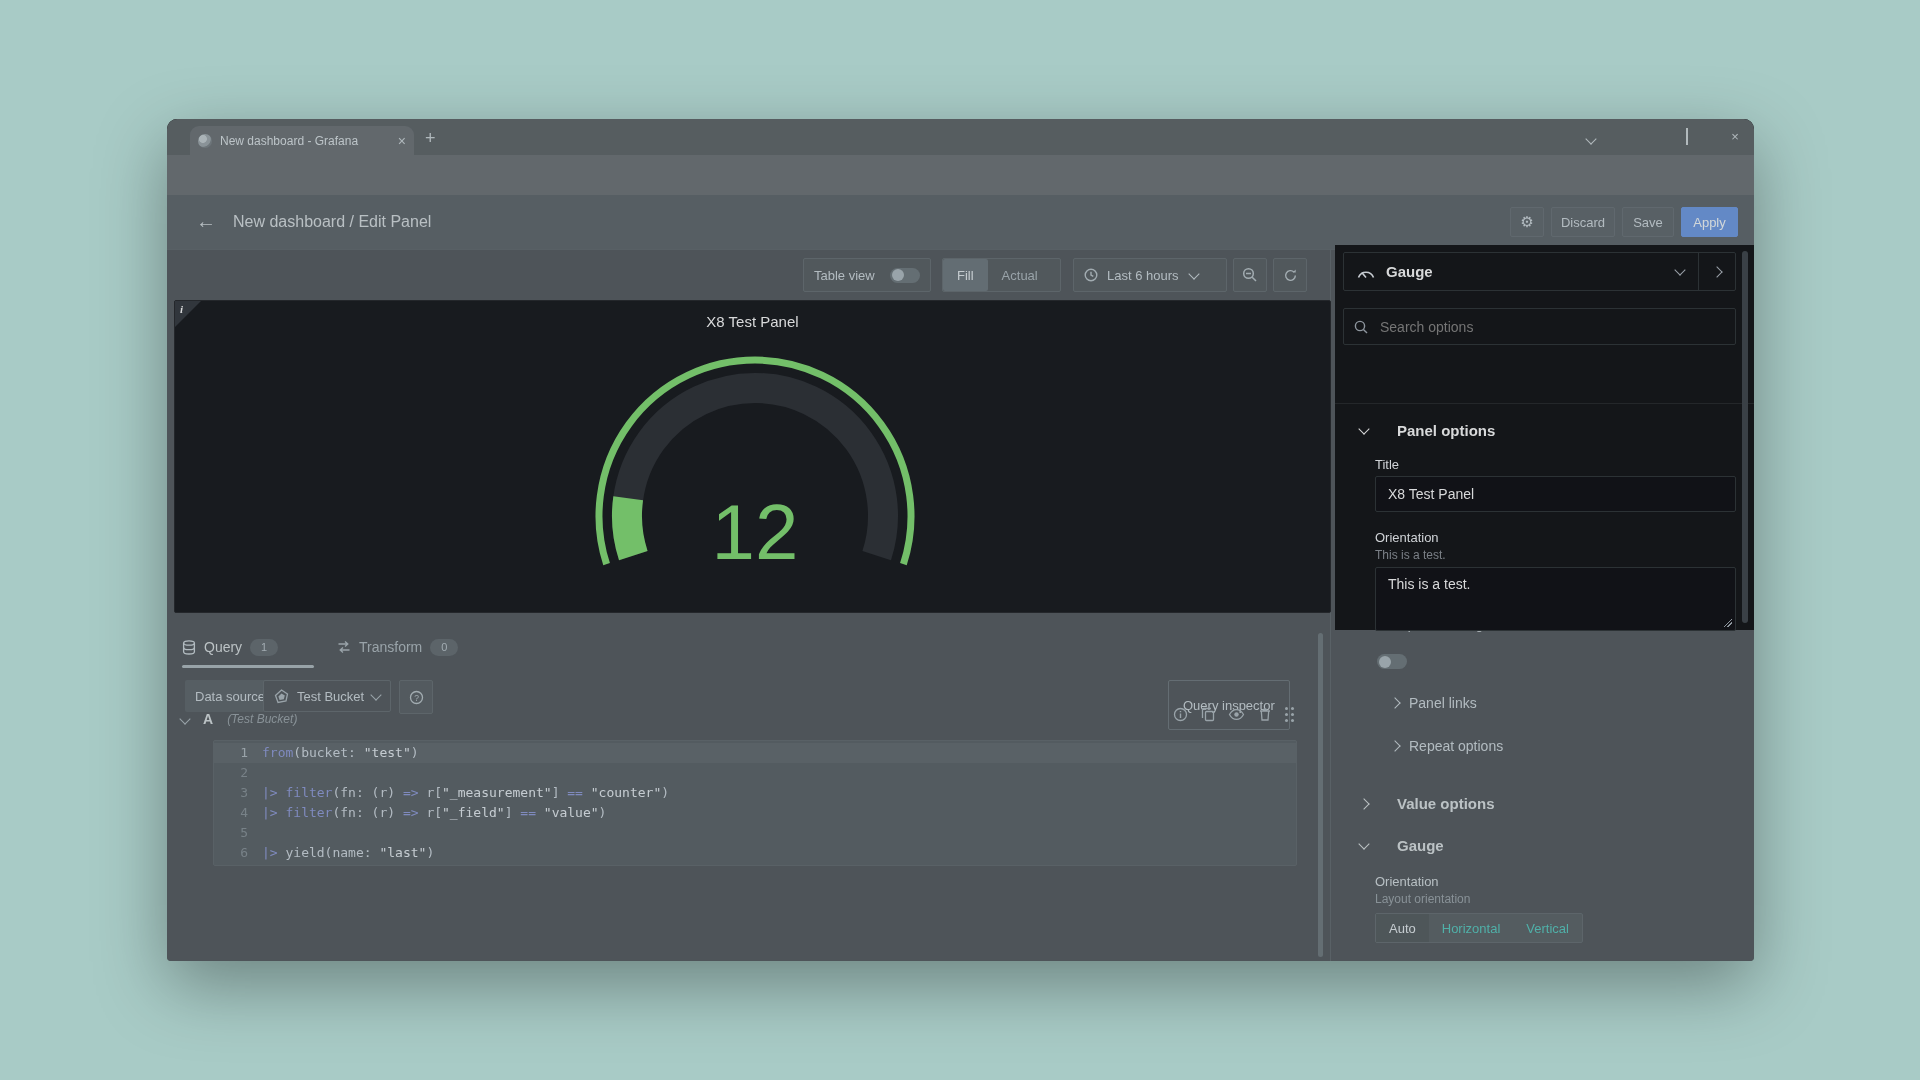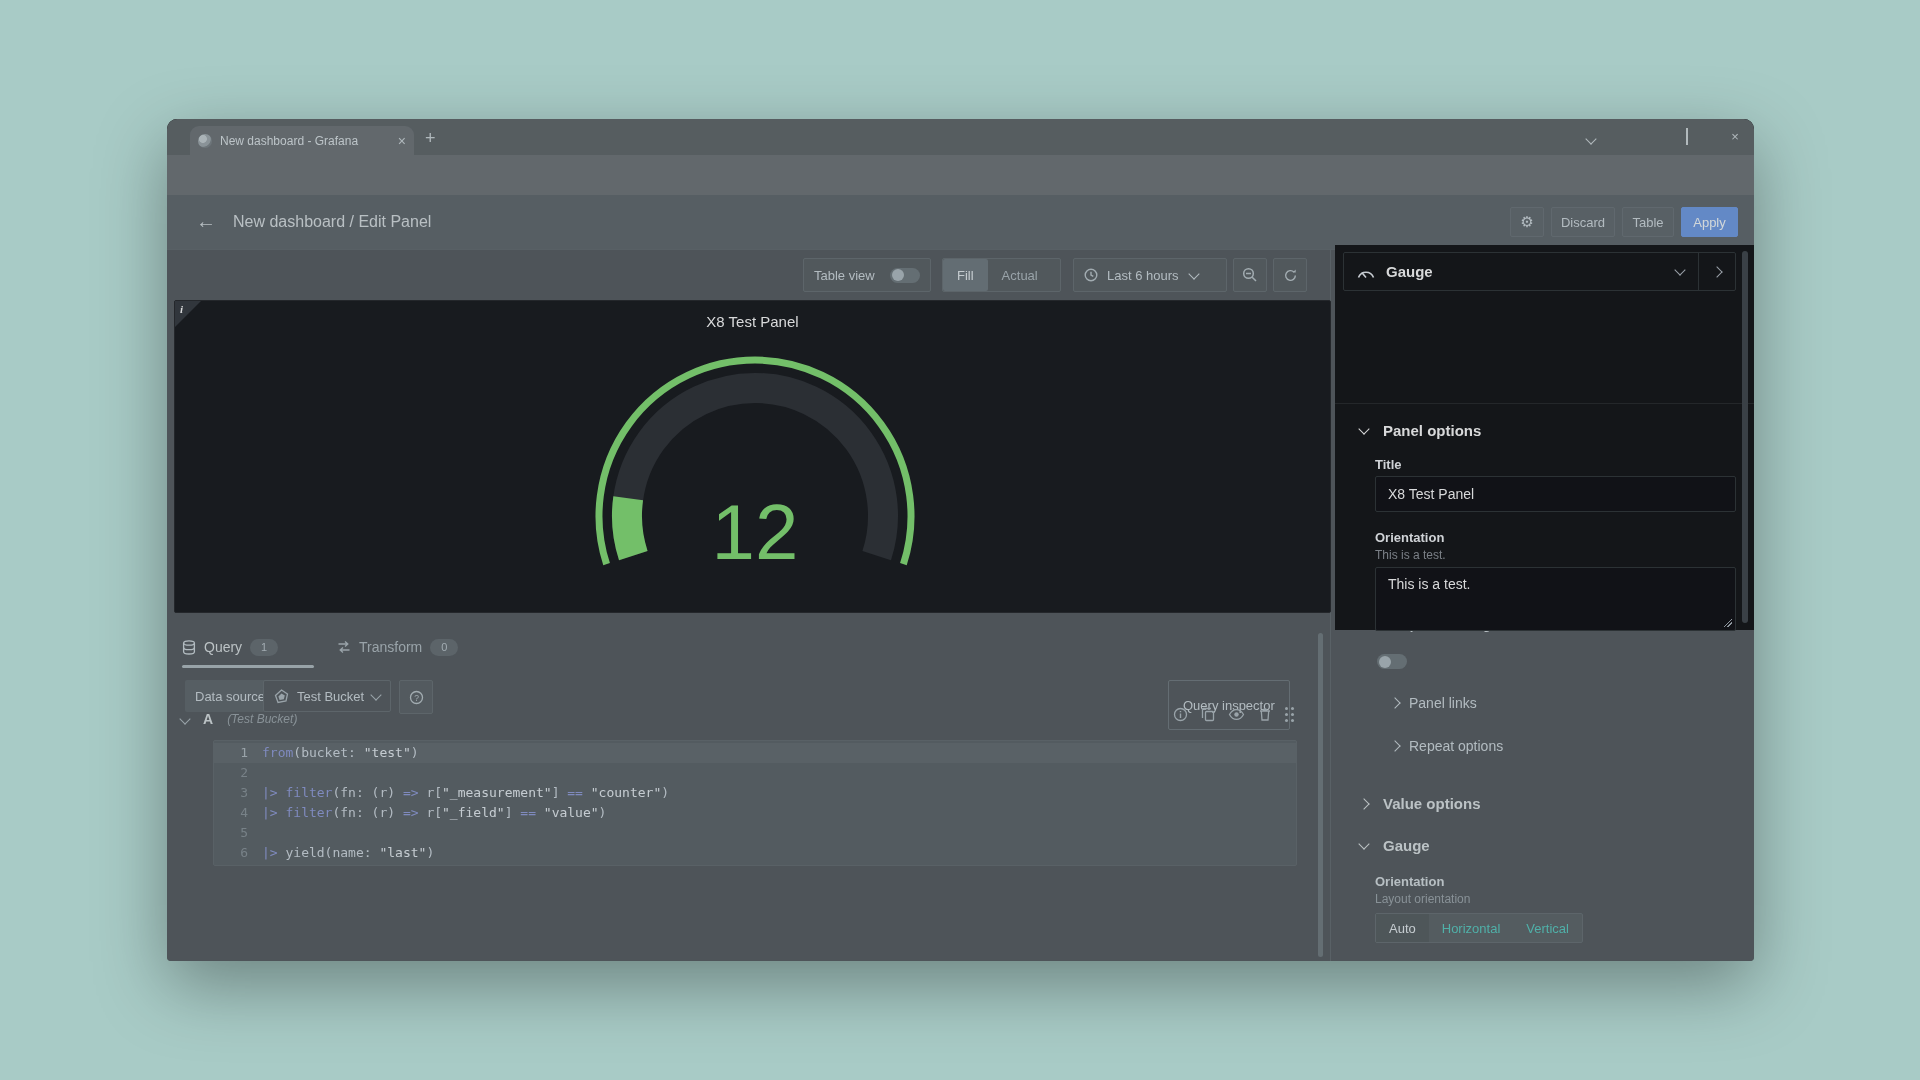--- a/index.html
+++ b/index.html
@@ -76,24 +76,24 @@
   .codebox{left:46px;top:621px;width:1084px;height:126px;background:#1b1e23;border:1px solid #26292e;
            border-radius:2px;box-sizing:border-box;padding-top:2px}
   .code-row{display:flex;height:20px;line-height:20px;font-family:"DejaVu Sans Mono",monospace;font-size:13px}
   .code-row.active{background:#25282e}
   .ln{width:34px;text-align:right;padding-right:14px;color:#5d646c;flex:0 0 auto}
   .code-row.active .ln{color:#9aa1a8}
   .pl{color:#c7ccd6}.kw{color:#6a74d0}.str{color:#e8eaf0}
   .scroll{background:#3a4046;border-radius:3px}
   
   .sbdivider{left:1163px;top:130px;width:1px;height:712px;background:#26292e}
-  .sblabel{font-size:13px;font-weight:700;color:#d0d3d7}
+  .sblabel{font-size:13px;font-weight:400;color:#d0d3d7}
   .sbsub{font-size:12px;color:#7b8087}
   .sbitem{font-size:14px;color:#c7ccd2;display:flex;align-items:center;gap:10px}
-  .sbhead{font-size:15px;font-weight:600;color:#d8d9da;display:flex;align-items:center;gap:15px}
+  .sbhead{font-size:15px;font-weight:600;color:#d8d9da;display:flex;align-items:center;gap:29px}
   .optpane{left:1168px;top:126px;width:419px;height:385px;background:#141619}
   .vizbox{left:1176px;top:133px;width:393px;height:39px;border:1px solid #2c3235;border-radius:2px;
           display:flex;align-items:center;box-sizing:border-box}
   .searchbox{left:1176px;top:189px;width:393px;height:37px;border:1px solid #2c3235;border-radius:2px;
              display:flex;align-items:center;gap:10px;padding:0 10px;box-sizing:border-box}
   .searchbox input{background:transparent;border:none;outline:none;color:#8e969e;font-size:14px;width:300px;
                    font-family:"Liberation Sans",sans-serif}
   .tabsbox{left:1176px;top:231px;width:393px;height:37px;border:1px solid #2c3235;border-radius:2px;
            display:flex;box-sizing:border-box;background:#141619}
   .tabcell{flex:1;display:flex;align-items:center;justify-content:center;font-size:14px;color:#9aa1a8}
@@ -186,21 +186,21 @@
   </div>
 
   
   <div class="abs gheader"></div>
   <span class="abs backbtn">←</span>
   <span class="abs gtitle">New dashboard / Edit Panel</span>
   <div class="abs hbtn" style="left:1343px;width:34px">
     <span style="font-size:15px">⚙</span>
   </div>
   <div class="abs hbtn" style="left:1384px;width:64px">Discard</div>
-  <div class="abs hbtn" style="left:1455px;width:52px">Table</div>
+  <div class="abs hbtn" style="left:1455px;width:52px">Save</div>
   <div class="abs hbtn blue" style="left:1514px;width:57px">Apply</div>
 
   
   <div class="abs grp" style="left:636px;width:128px;justify-content:space-between;padding:0 10px">
     <span>Table view</span>
     <span class="tgl"></span>
   </div>
   <div class="abs grp" style="left:775px;width:119px">
     <span class="seg on">Fill</span>
     <span class="seg">Actual</span>
@@ -365,20 +365,27 @@
       <svg width="20" height="14" viewBox="0 0 20 14" style="margin:0 10px 0 12px">
           <path d="M2.5 12.5a8 8 0 0 1 15 0" fill="none" stroke="#c7ccd2" stroke-width="1.6"></path>
           <path d="M10 12.5 5.8 7.6" stroke="#c7ccd2" stroke-width="1.6"></path>
         </svg>
       <span style="font-size:15px;font-weight:600;color:#d8d9da">Gauge</span>
       <span style="margin-left:auto;color:#9aa1a8;display:flex;align-items:center;gap:14px">
         <span class="cv" style="margin-top:-3px"></span>
         <span style="width:1px;height:37px;background:#2c3235"></span>
         <span class="cvr" style="margin-right:14px"></span>
       </span>
+    </div>
+    <div class="searchbox abs" style="left:8px;top:63px">
+      <svg width="14" height="14" viewBox="0 0 14 14">
+          <circle cx="6" cy="6" r="4.6" fill="none" stroke="#8e969e" stroke-width="1.4"></circle>
+          <path d="M9.4 9.4 13 13" stroke="#8e969e" stroke-width="1.4"></path>
+        </svg>
+      <input placeholder="Search options" style="">
     </div>
     <div class="abs" style="left:0;top:158px;width:419px;height:1px;background:#24272a"></div>
     <div class="sbhead abs" style="left:25px;top:177px">
       <span class="cv" style="margin-top:-3px"></span>
       <span>Panel options</span>
     </div>
     <span class="sblabel abs" style="left:40px;top:212px">Title</span>
     <input class="field-input abs" style="left: 40px; top: 231px;" value="X8 Test Panel">
     <span class="sblabel abs" style="left:40px;top:285px">Orientation</span>
     <span class="sbsub abs" style="left:40px;top:303px">This is a test.</span>

